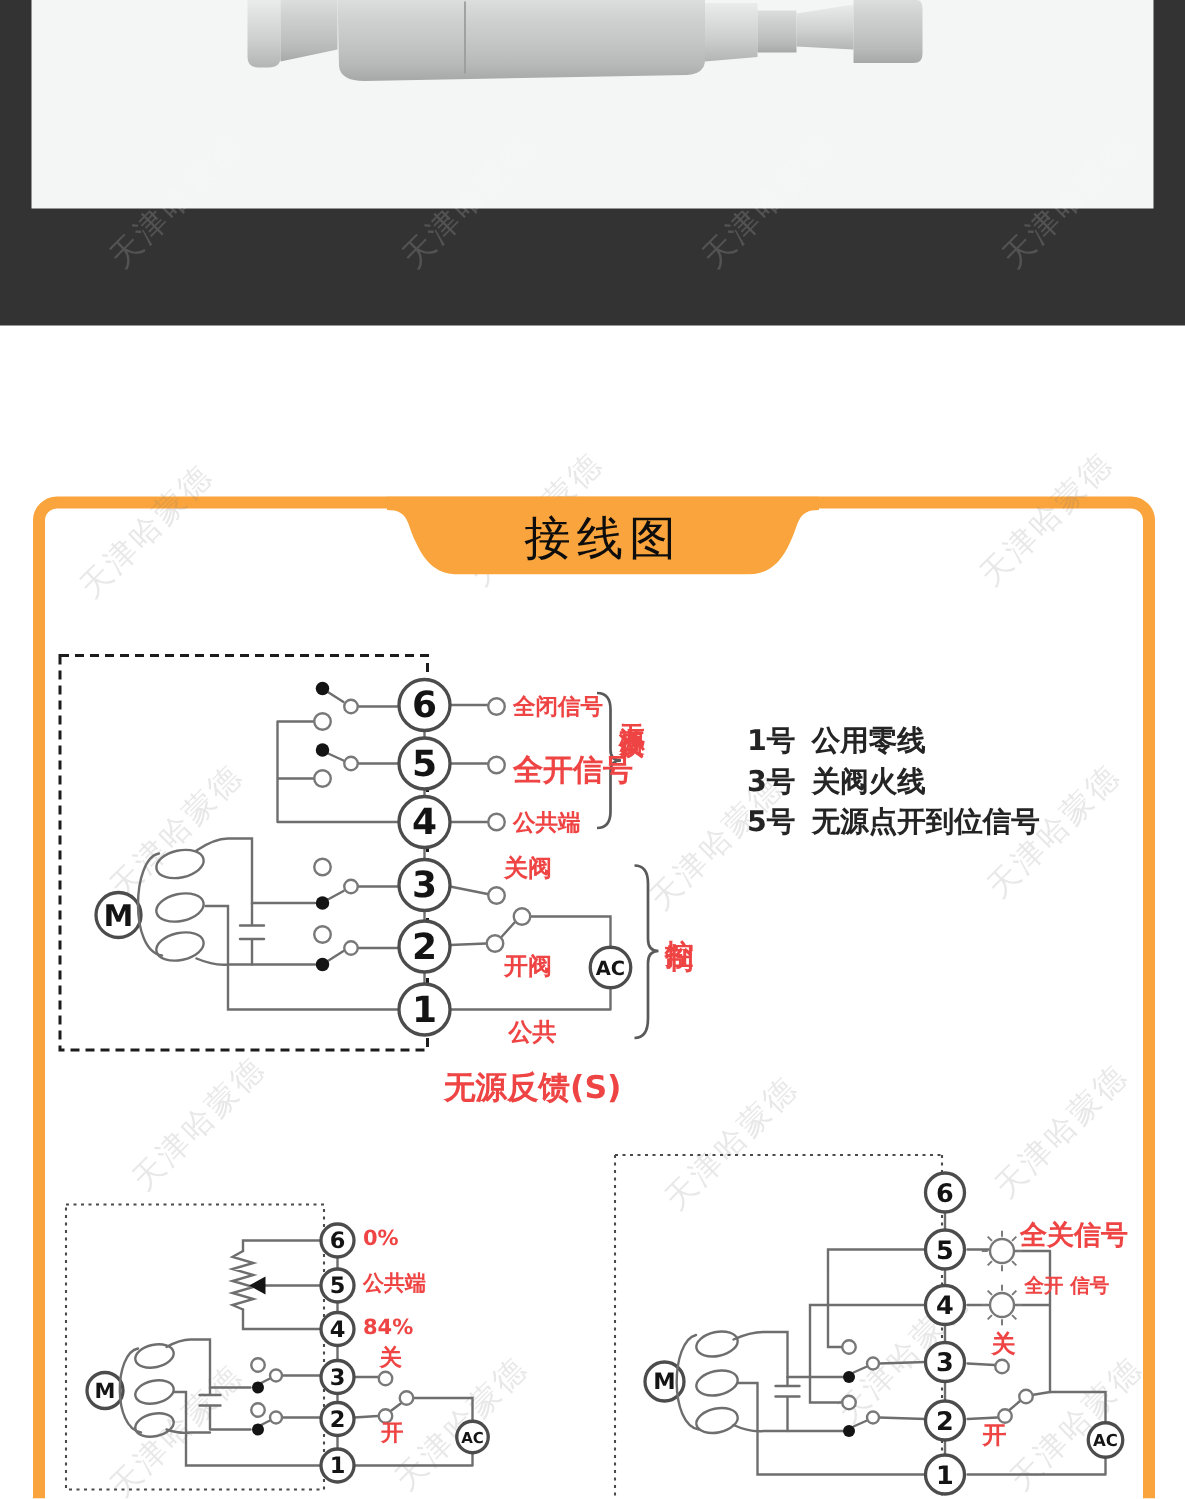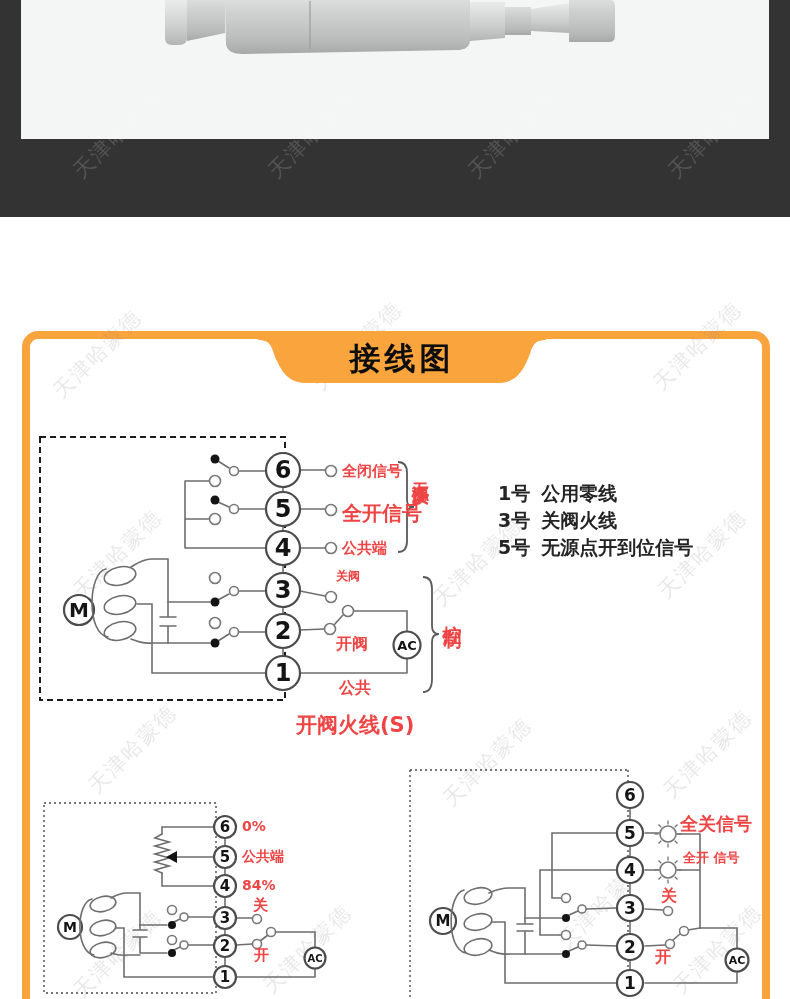--- a/index.html
+++ b/index.html
@@ -7,21 +7,21 @@
          font-family:"DejaVu Sans","Liberation Sans",sans-serif;}
   
   .top-band{position:absolute;left:0;top:0;width:790px;height:217px;background:#333333;z-index:1;}
   .photo-area{position:absolute;left:21px;top:0;width:748px;height:139px;background:#f4f5f5;z-index:1;}
   .photo-area svg{position:absolute;left:0;top:0;}
   
   .wiring-box{position:absolute;left:22px;top:331px;width:748px;height:700px;box-sizing:border-box;
               border:8px solid #F9A43C;border-radius:16px;background:#ffffff;z-index:1;}
   .banner-svg{position:absolute;left:250px;top:331px;z-index:5;}
   .banner-title{position:absolute;left:250px;top:338px;width:304px;text-align:center;
-                font-size:31px;font-weight:700;color:#0d0d0d;z-index:6;letter-spacing:4px;}
+                font-size:31px;font-weight:400;color:#0d0d0d;z-index:6;letter-spacing:4px;}
   
   .wm{position:absolute;font-size:21px;letter-spacing:2px;white-space:nowrap;
       transform:rotate(-45deg);z-index:2;pointer-events:none;color:rgba(125,125,125,0.18);}
   .wm-light{color:rgba(255,255,255,0.16);}
   
   .diagram-svg{position:absolute;left:0;top:0;z-index:3;}
   .w{stroke:#6e6e6e;stroke-width:1.6;fill:none;stroke-linecap:round;}
   .dash{stroke:#1c1c1c;stroke-width:2;fill:none;stroke-dasharray:6 4;}
   .dot{stroke:#4a4a4a;stroke-width:1.4;fill:none;stroke-dasharray:2 3;}
   .term{fill:#fff;stroke:#4c4c4c;stroke-width:2.2;}
@@ -296,25 +296,25 @@
         <circle cx="737" cy="960" r="11.5" class="term" stroke-width="2"></circle>
         <text x="737" y="964" font-size="11" text-anchor="middle">AC</text>
       </g>
     </g>
   </svg>
 
   <div class="lbl" style="left:342px;top:463px;font-size:15px;">全闭信号</div>
   <div class="lbl" style="left:342px;top:502px;font-size:20px;">全开信号</div>
   <div class="lbl" style="left:342px;top:540px;font-size:15px;">公共端</div>
   <div class="lbl vert" style="left:411px;top:469px;font-size:17px;letter-spacing:2px;">无源反馈</div>
-  <div class="lbl" style="left:336px;top:570px;font-size:12px;">关阀</div>
+  <div class="lbl" style="left:336px;top:570px;font-size:16px;">关阀</div>
   <div class="lbl" style="left:336px;top:635px;font-size:16px;">开阀</div>
   <div class="lbl" style="left:339px;top:679px;font-size:16px;">公共</div>
   <div class="lbl vert" style="left:442px;top:611px;font-size:19px;letter-spacing:3px;">控制</div>
-  <div class="lbl" style="left:296px;top:714px;font-size:21px;">开阀火线(S)</div>
+  <div class="lbl" style="left:296px;top:714px;font-size:21px;">无源反馈(S)</div>
 
   <div class="notes">
     <div class="note-row">
         <span>1号</span>
         <span>公用零线</span>
       </div>
     <div class="note-row">
         <span>3号</span>
         <span>关阀火线</span>
       </div>

